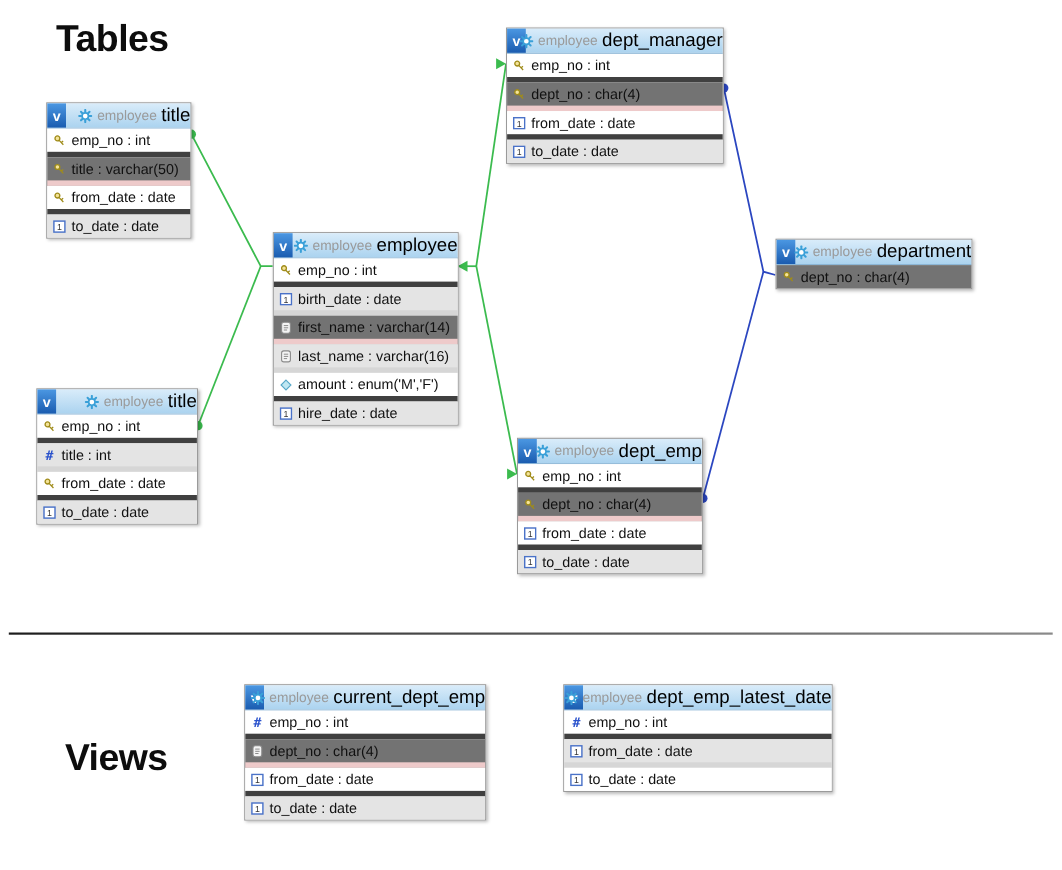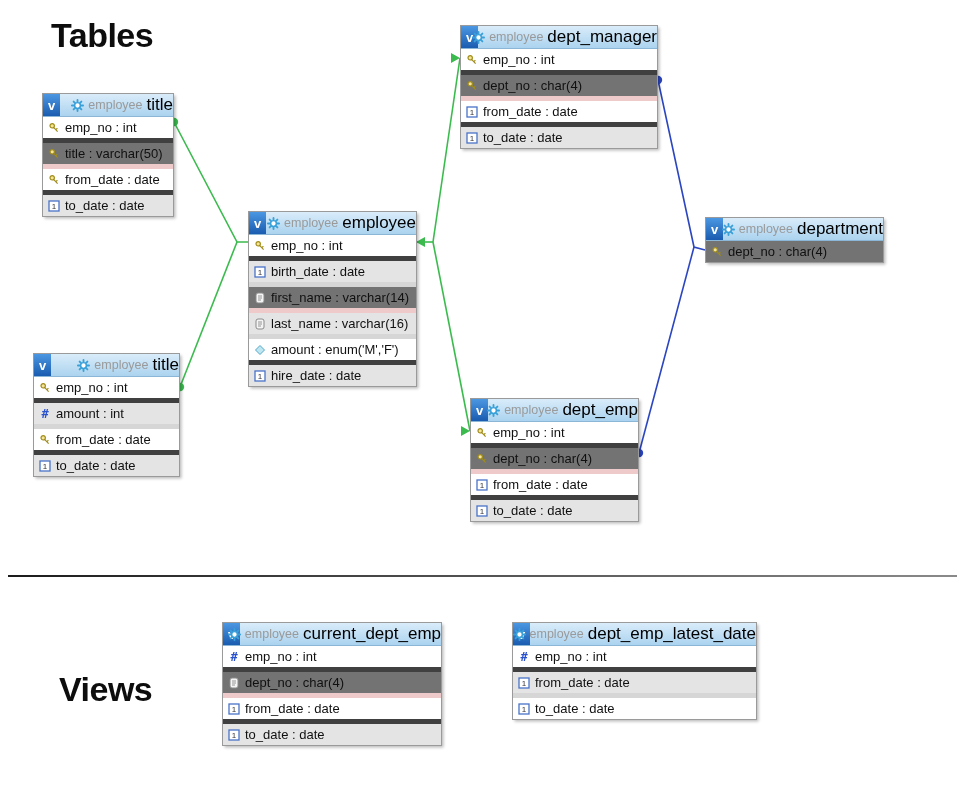--- a/index.html
+++ b/index.html
@@ -230,21 +230,21 @@
       <span class="cicon">
           <svg width="12" height="12" viewBox="0 0 12 12">
             <circle cx="4.2" cy="3.8" r="2.2" fill="#f5e49a" stroke="#a08c1a" stroke-width="1.2"></circle>
             <path d="M5.6 5.4 L9.6 9.6 M7.8 7.6 L9.4 6.2" stroke="#a08c1a" stroke-width="1.2" fill="none"></path>
           </svg>
         </span>
       <span class="coltext">emp_no : int</span>
     </div>
     <div class="row gray">
       <span class="cicon int">#</span>
-      <span class="coltext">amount : int</span>
+      <span class="coltext">title : int</span>
     </div>
     <div class="row">
       <span class="cicon">
           <svg width="12" height="12" viewBox="0 0 12 12">
             <circle cx="4.2" cy="3.8" r="2.2" fill="#f5e49a" stroke="#a08c1a" stroke-width="1.2"></circle>
             <path d="M5.6 5.4 L9.6 9.6 M7.8 7.6 L9.4 6.2" stroke="#a08c1a" stroke-width="1.2" fill="none"></path>
           </svg>
         </span>
       <span class="coltext">from_date : date</span>
     </div>

